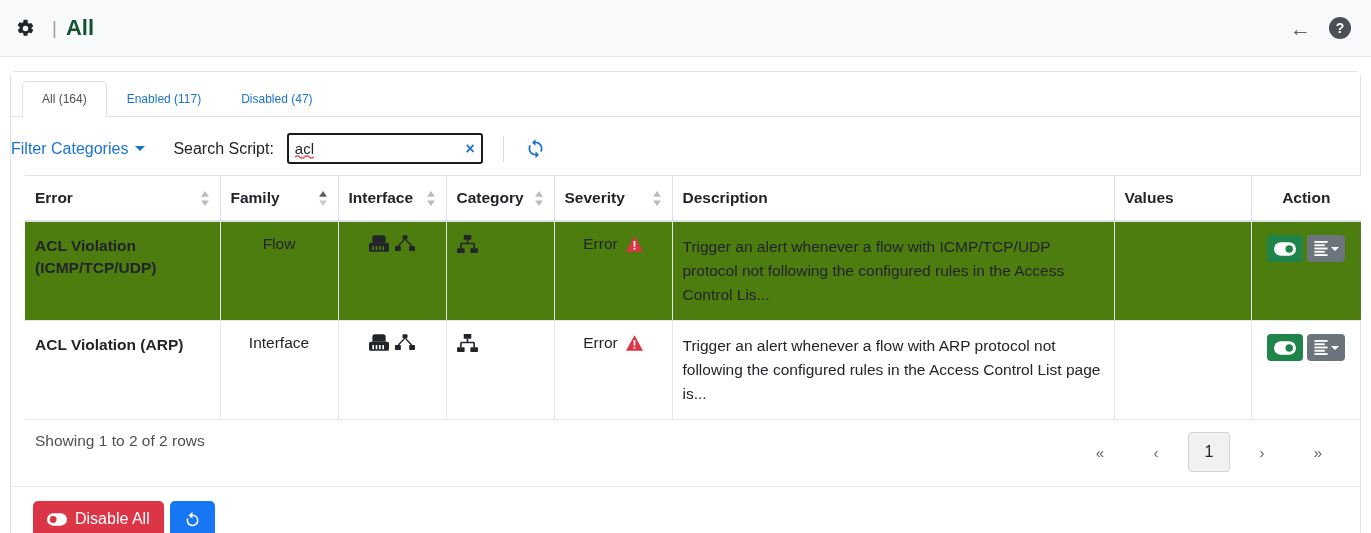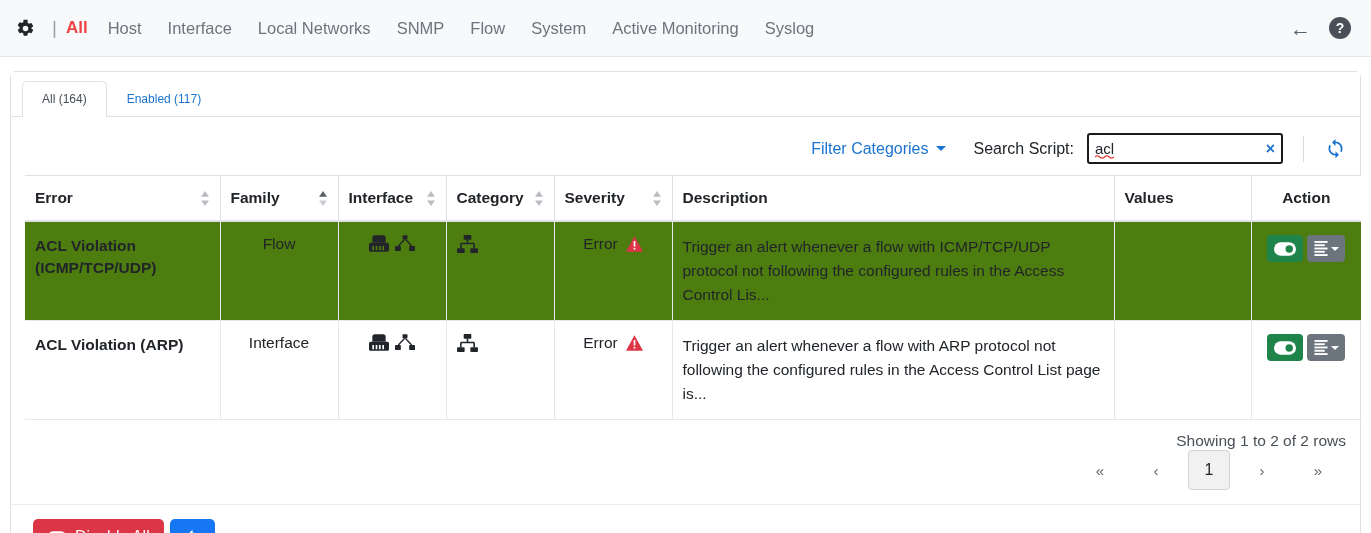--- a/index.html
+++ b/index.html
@@ -23,21 +23,21 @@
   }
   .brand {
     display: flex;
     align-items: center;
     font-size: 19px;
     color: #212529;
     white-space: nowrap;
   }
   .gear-icon { width: 19px; height: 19px; margin-right: 8px; display:inline-block; }
   .brand-sep { color: #9aa0a6; margin: 0 9px; font-size: 19px; }
-  .brand-active { font-weight: bold; color: #ef4444; font-size: 17px; }
+  .brand-active { font-weight: bold; color: #14532d; font-size: 22px; }
   .nav-links { display: flex; align-items: center; margin-left: 20px; }
   .nav-link {
     color: #6c757d;
     font-size: 16.5px;
     text-decoration: none;
     margin-right: 26px;
     white-space: nowrap;
     cursor: pointer;
   }
   .nav-link:last-child { margin-right: 0; }
@@ -88,21 +88,21 @@
     color: #495057;
     background: #fff;
     border-color: #dee2e6 #dee2e6 #fff;
     border-radius: 5px 5px 0 0;
   }
 
   
   .toolbar {
     display: flex;
     align-items: center;
-    justify-content: flex-end;
+    justify-content: flex-start;
     padding: 16px 14px 11px 0;
     gap: 8px;
   }
   .filter-categories {
     color: #1a73d1;
     font-size: 16px;
     cursor: pointer;
     display: flex;
     align-items: center;
     margin-right: 20px;
@@ -220,24 +220,23 @@
   .caret-wt {
     width: 0; height: 0;
     border-left: 4px solid transparent;
     border-right: 4px solid transparent;
     border-top: 4px solid #fff;
   }
 
   
   .tbl-footer {
     display: flex;
-    align-items: flex-end;
+    align-items: flex-start;
     justify-content: space-between;
     padding: 12px 14px 14px 24px;
-    flex-direction: column;
   }
   .showing { font-size: 15.5px; color: #495057; }
   .pagination { display: flex; align-items: center; gap: 0; }
   .pg {
     min-width: 34px;
     height: 22px;
     display: flex; align-items: center; justify-content: center;
     font-size: 15px;
     color: #5a6268;
     cursor: pointer;
@@ -285,42 +284,33 @@
 <div class="navbar">
   <div class="brand">
     <span class="gear-icon">
       <svg width="19" height="19" viewBox="0 0 24 24" fill="#212529">
         <path d="M19.43 12.98c.04-.32.07-.65.07-.98s-.03-.66-.07-.98l2.11-1.65a.5.5 0 0 0 .12-.64l-2-3.46a.5.5 0 0 0-.61-.22l-2.49 1a7.3 7.3 0 0 0-1.69-.98l-.38-2.65A.49.49 0 0 0 14 1h-4a.49.49 0 0 0-.49.42l-.38 2.65c-.61.25-1.17.58-1.69.98l-2.49-1a.5.5 0 0 0-.61.22l-2 3.46a.5.5 0 0 0 .12.64l2.11 1.65c-.04.32-.07.66-.07.98s.03.66.07.98l-2.11 1.65a.5.5 0 0 0-.12.64l2 3.46c.14.24.42.32.61.22l2.49-1c.52.4 1.08.73 1.69.98l.38 2.65c.04.24.25.42.49.42h4c.24 0 .45-.18.49-.42l.38-2.65c.61-.25 1.17-.59 1.69-.98l2.49 1c.23.09.49 0 .61-.22l2-3.46a.5.5 0 0 0-.12-.64l-2.11-1.65zM12 15.5A3.5 3.5 0 1 1 12 8.5a3.5 3.5 0 0 1 0 7z"></path>
       </svg>
     </span>
     <span class="brand-sep">|</span>
     <span class="brand-active">All</span>
   </div>
-  <div class="nav-links">
-    <a class="nav-link">Host</a>
-    <a class="nav-link">Interface</a>
-    <a class="nav-link">Local Networks</a>
-    <a class="nav-link">SNMP</a>
-    <a class="nav-link">Flow</a>
-    <a class="nav-link">System</a>
-    <a class="nav-link">Active Monitoring</a>
-    <a class="nav-link">Syslog</a>
-  </div>
   <div class="nav-right">
     <span class="back-arrow">←</span>
     <span class="help-btn">?</span>
   </div>
 </div>
 
 <div class="page">
   <div class="card">
 
     <div class="tabs">
       <div class="tab active">All (164)</div>
       <div class="tab">Enabled (117)</div>
+      <div class="tab">Disabled (47)</div>
     </div>
 
     <div class="toolbar">
       <div class="filter-categories">
         <span>Filter Categories</span>
         <i class="caret-down"></i>
       </div>
       <span class="search-label">Search Script:</span>
       <div class="search-wrap">
         <input class="search-input" type="text" value="acl" style="">

